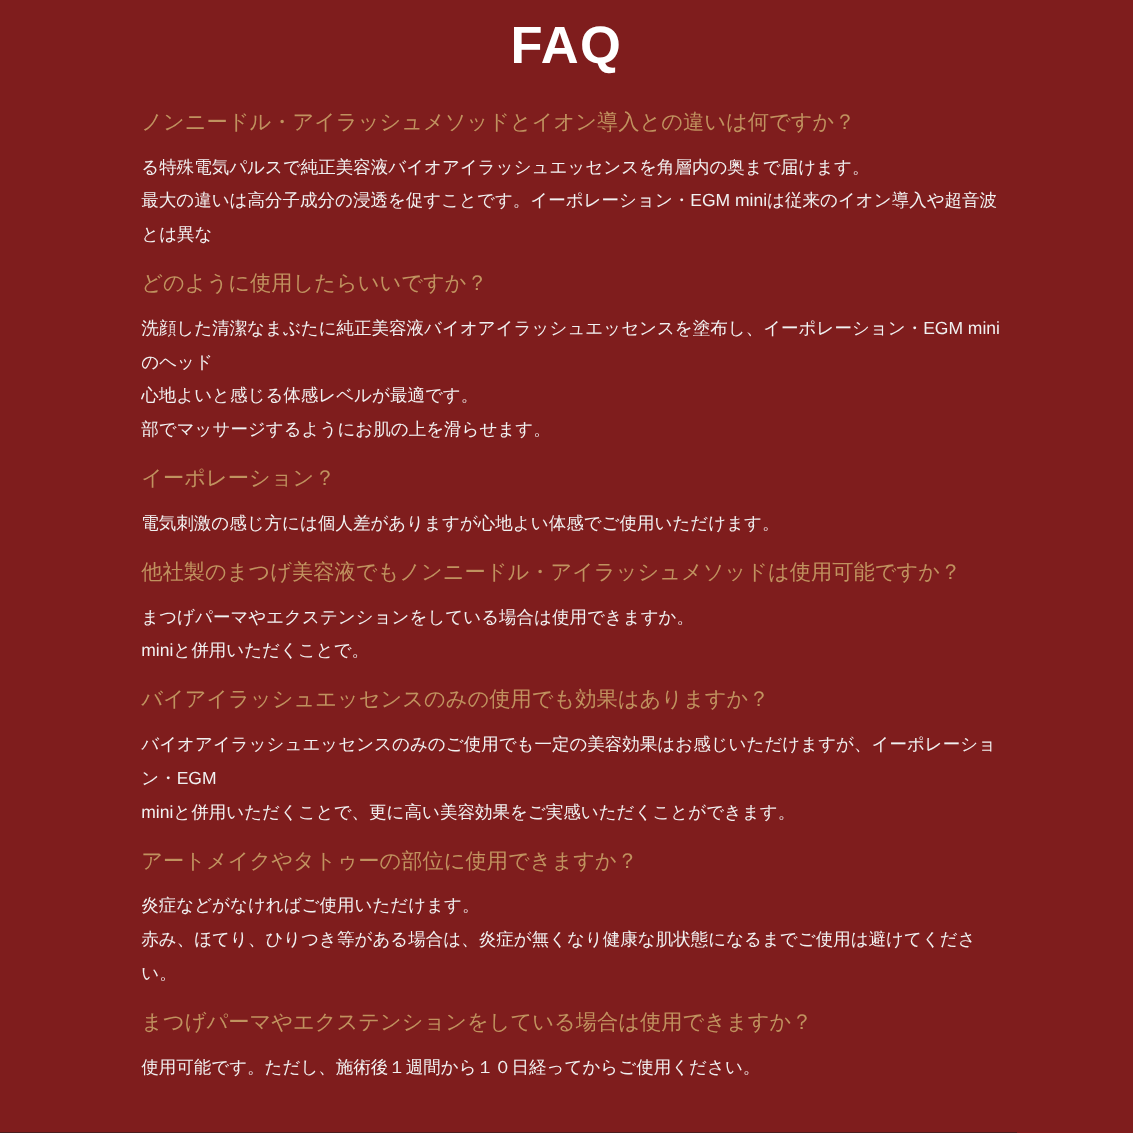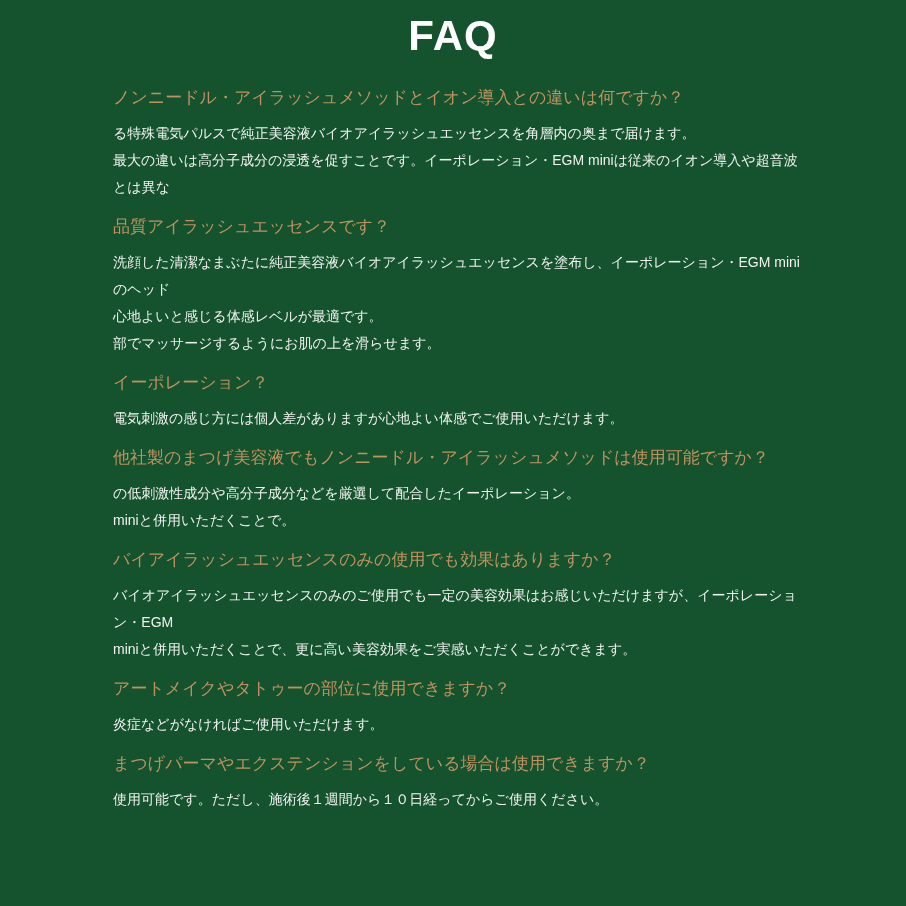--- a/index.html
+++ b/index.html
@@ -4,21 +4,21 @@
 <style>
   html, body {
     margin: 0;
     padding: 0;
     background: #242021;
     font-family: "Liberation Sans", "DejaVu Sans", sans-serif;
   }
   .page {
     width: 906px;
     height: 906px;
-    background: #14532d;
+    background: #7f1d1d;
     overflow: hidden;
     margin: 0 auto;
     position: relative;
   }
   .faq-title {
     margin: 0;
     padding-top: 12px;
     padding-bottom: 0;
     color: #ffffff;
     text-align: center;
@@ -77,21 +77,21 @@
         </h2>
       <div class="answer">
         <div class="answer-line">る特殊電気パルスで純正美容液バイオアイラッシュエッセンスを角層内の奥まで届けます。</div>
         <div class="answer-line">最大の違いは高分子成分の浸透を促すことです。イーポレーション・EGM miniは従来のイオン導入や超音波とは異な</div>
       </div>
     </div>
 
     <div class="faq-section">
       <h2 class="question">
           <span class="q-bar"></span>
-          <span>品質アイラッシュエッセンスです？</span>
+          <span>どのように使用したらいいですか？</span>
         </h2>
       <div class="answer">
         <div class="answer-line">洗顔した清潔なまぶたに純正美容液バイオアイラッシュエッセンスを塗布し、イーポレーション・EGM miniのヘッド</div>
         <div class="answer-line">心地よいと感じる体感レベルが最適です。</div>
         <div class="answer-line">部でマッサージするようにお肌の上を滑らせます。</div>
       </div>
     </div>
 
     <div class="faq-section">
       <h2 class="question">
@@ -102,21 +102,21 @@
         <div class="answer-line">電気刺激の感じ方には個人差がありますが心地よい体感でご使用いただけます。</div>
       </div>
     </div>
 
     <div class="faq-section">
       <h2 class="question">
           <span class="q-bar"></span>
           <span>他社製のまつげ美容液でもノンニードル・アイラッシュメソッドは使用可能ですか？</span>
         </h2>
       <div class="answer">
-        <div class="answer-line">の低刺激性成分や高分子成分などを厳選して配合したイーポレーション。</div>
+        <div class="answer-line">まつげパーマやエクステンションをしている場合は使用できますか。</div>
         <div class="answer-line">miniと併用いただくことで。</div>
       </div>
     </div>
 
     <div class="faq-section">
       <h2 class="question">
           <span class="q-bar"></span>
           <span>バイアイラッシュエッセンスのみの使用でも効果はありますか？</span>
         </h2>
       <div class="answer">
@@ -125,20 +125,21 @@
       </div>
     </div>
 
     <div class="faq-section">
       <h2 class="question">
           <span class="q-bar"></span>
           <span>アートメイクやタトゥーの部位に使用できますか？</span>
         </h2>
       <div class="answer">
         <div class="answer-line">炎症などがなければご使用いただけます。</div>
+        <div class="answer-line">赤み、ほてり、ひりつき等がある場合は、炎症が無くなり健康な肌状態になるまでご使用は避けてください。</div>
       </div>
     </div>
 
     <div class="faq-section">
       <h2 class="question">
           <span class="q-bar"></span>
           <span>まつげパーマやエクステンションをしている場合は使用できますか？</span>
         </h2>
       <div class="answer">
         <div class="answer-line">使用可能です。ただし、施術後１週間から１０日経ってからご使用ください。</div>

